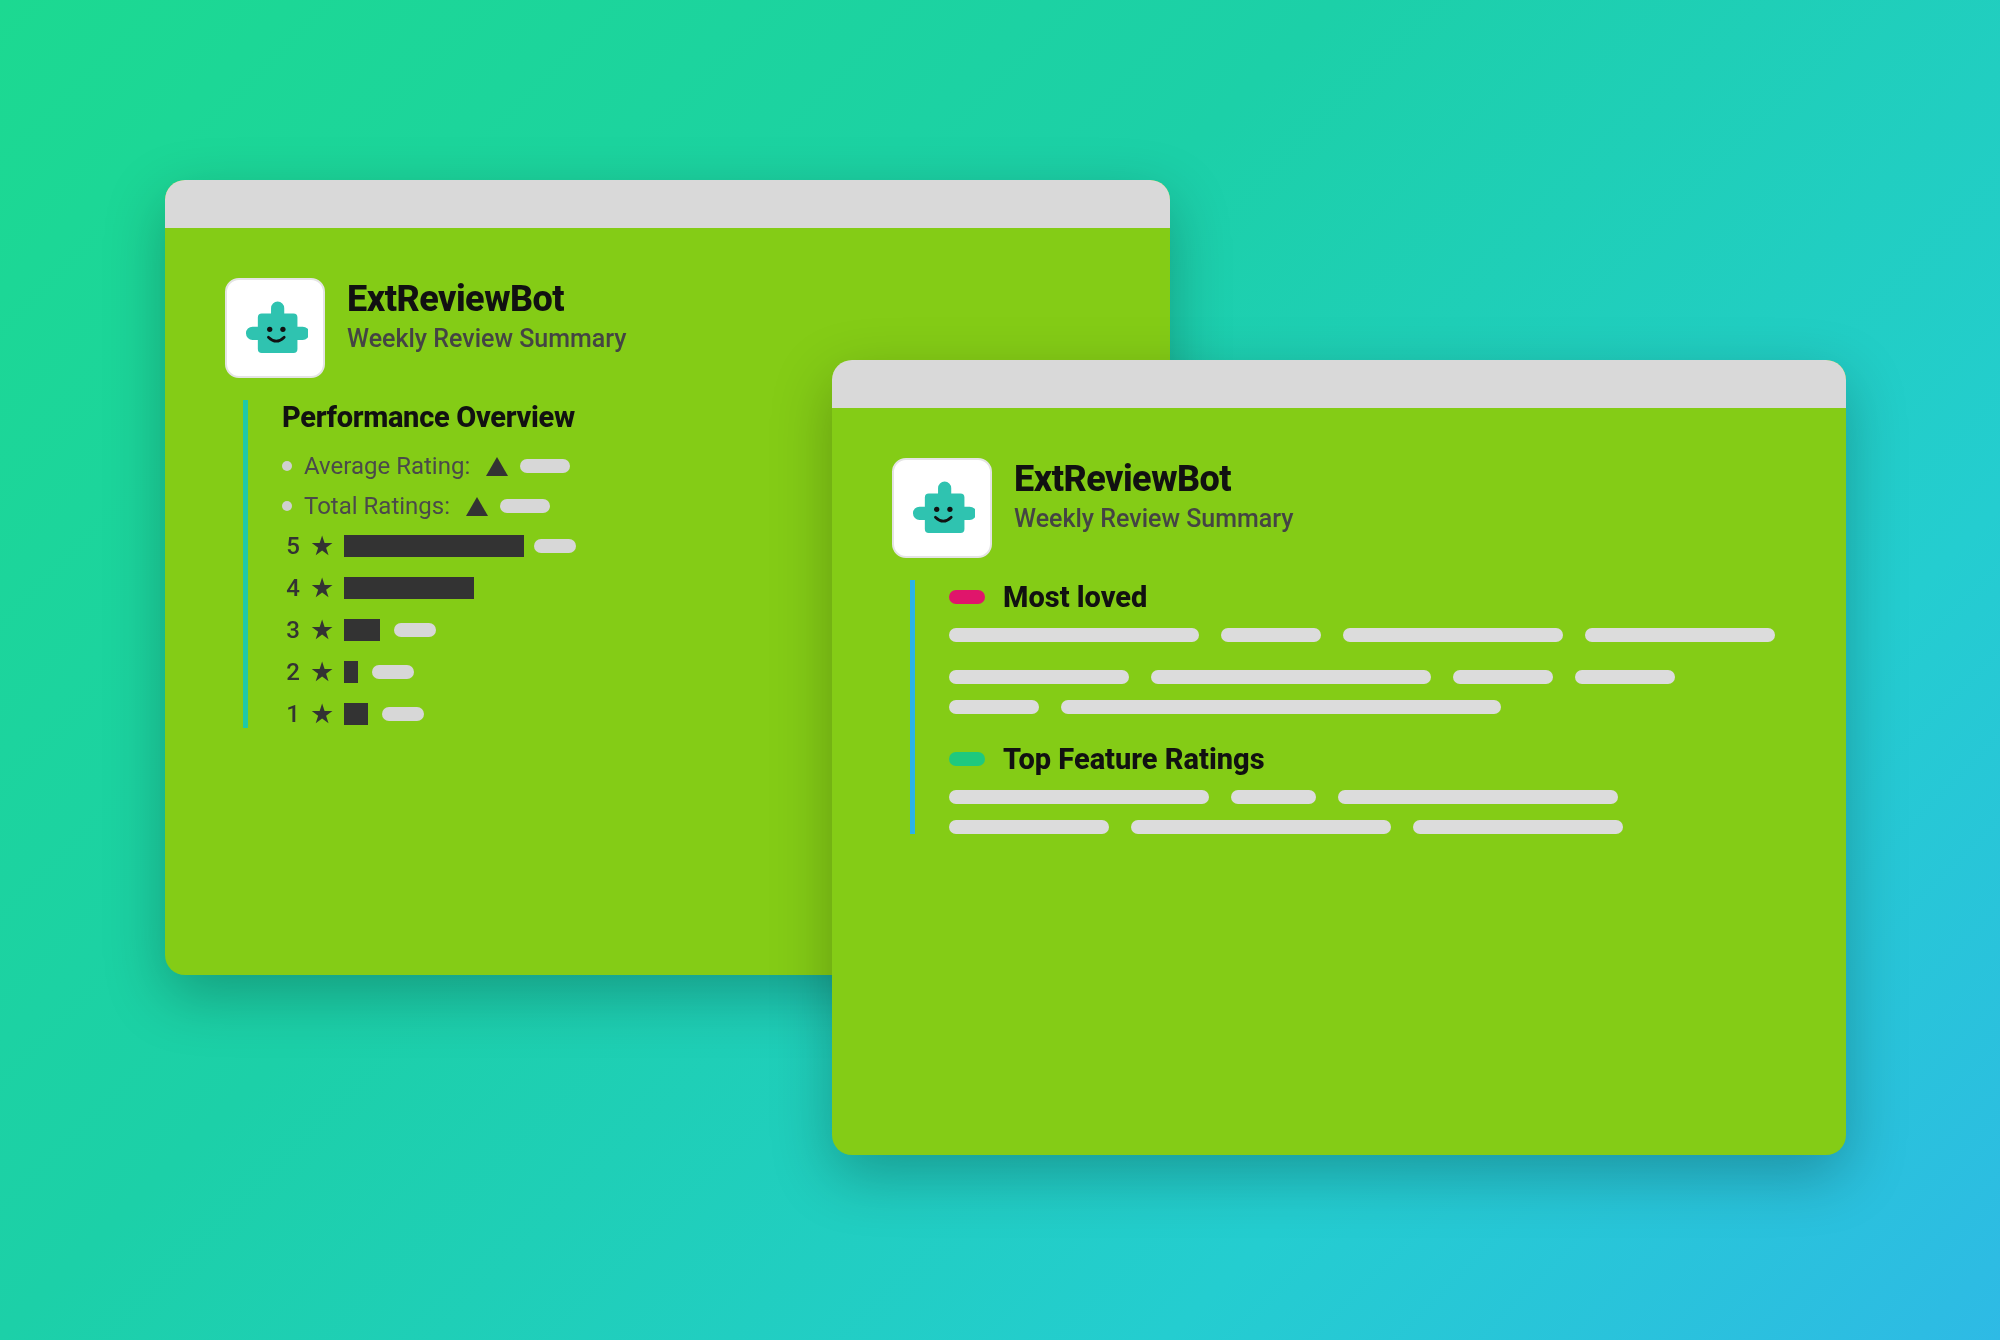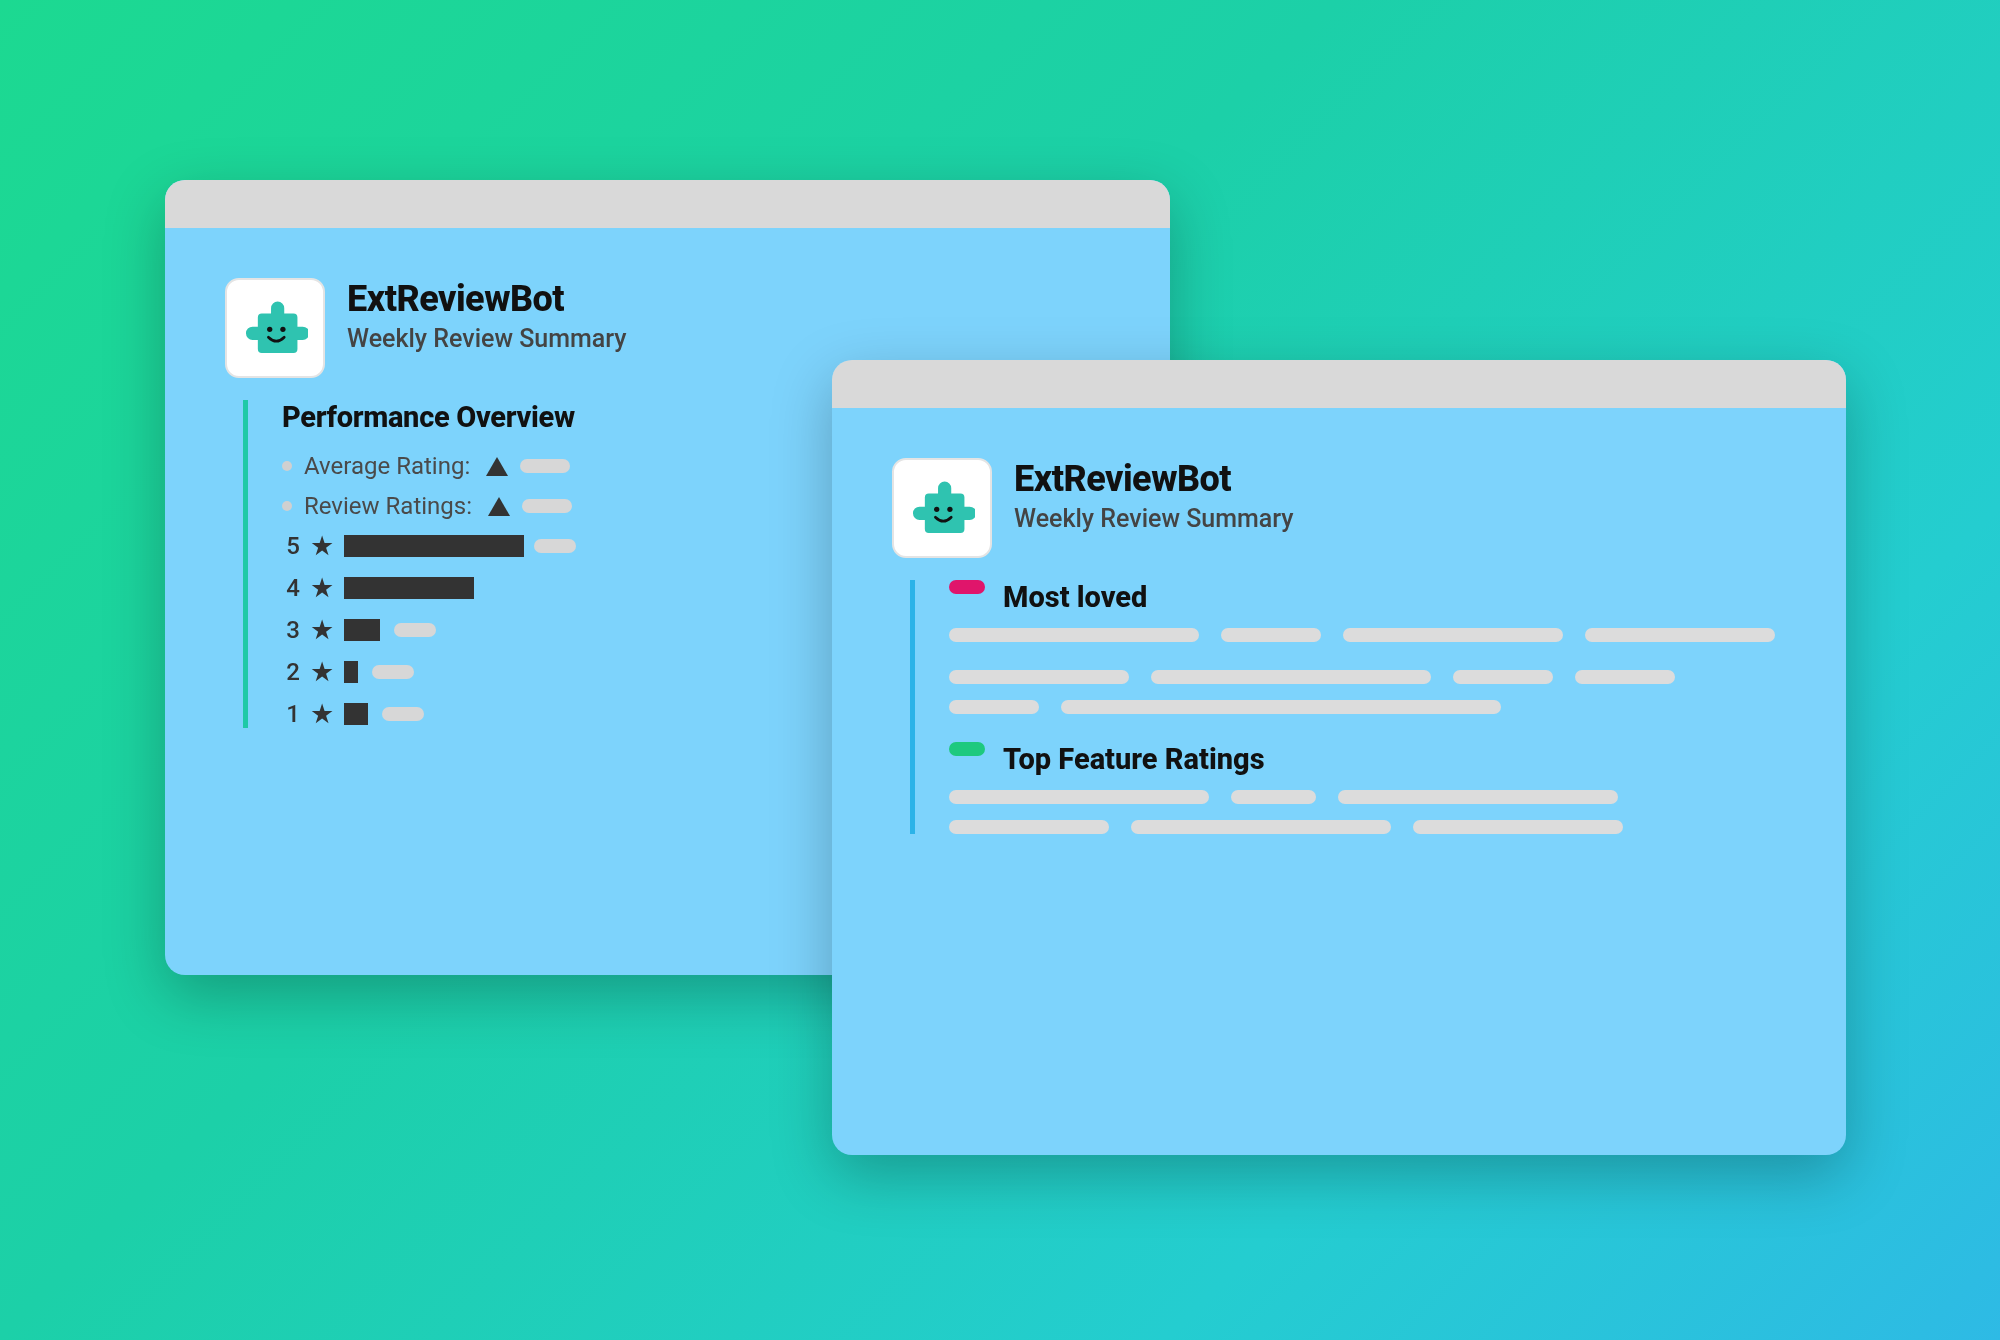--- a/index.html
+++ b/index.html
@@ -1,17 +1,17 @@
 <!DOCTYPE html>
 <html><head>
 <meta charset="utf-8">
 <style>
 *{box-sizing:border-box;margin:0;padding:0}
 body{font-family:-apple-system,BlinkMacSystemFont,"Segoe UI",Roboto,Helvetica,Arial,sans-serif;width:2000px;height:1340px;position:relative;background:linear-gradient(135deg,#1cd991 0%,#1cd0a8 40%,#24cdd0 75%,#2ebae5 100%);overflow:hidden}
-.card{position:absolute;background:#7dd3fc;border-radius:20px;box-shadow:0 20px 60px rgba(0,0,0,.25);overflow:hidden}
+.card{position:absolute;background:#84cc16;border-radius:20px;box-shadow:0 20px 60px rgba(0,0,0,.25);overflow:hidden}
 .card-top{top:180px;left:165px;width:1005px;height:795px}
 .card-bottom{top:360px;left:832px;width:1014px;height:795px}
 .toolbar{height:48px;background:#d9d9d9}
 .card-body{padding:50px 60px 50px 60px}
 .header{display:flex;align-items:flex-start;gap:22px;margin-bottom:22px}
 .logo{width:100px;height:100px;border:2px solid #e4e4e4;border-radius:14px;display:flex;align-items:center;justify-content:center;flex-shrink:0;background:#fff}
 .logo svg{width:66px;height:66px}
 .title{font-size:36px;font-weight:800;color:#111;letter-spacing:-.5px}
 .subtitle{font-size:25px;font-weight:500;color:#444;margin-top:4px}
 .content{border-left:5px solid #1fc9a7;padding-left:34px;margin-left:18px}
@@ -19,21 +19,21 @@
 .section-title{font-size:29px;font-weight:800;color:#111;margin-top:10px;margin-bottom:18px;letter-spacing:-.3px}
 .row{display:flex;align-items:center;gap:12px;margin-bottom:12px;font-size:24px}
 .dot{width:10px;height:10px;border-radius:50%;background:#d0d0d0;flex-shrink:0}
 .row-label{color:#4a4a4a}
 .triangle{width:0;height:0;border-left:11px solid transparent;border-right:11px solid transparent;border-bottom:19px solid #333;margin-left:4px}
 .pill{height:14px;border-radius:7px;background:#d7d7d7}
 .dist-row{display:flex;align-items:center;gap:10px;margin-bottom:14px;font-size:24px;font-weight:500;color:#333}
 .num-col{width:18px;text-align:right}
 .star{font-size:27px;color:#333;line-height:1}
 .bar{height:22px;background:#333}
-.topic{display:flex;gap:18px;margin-top:10px;margin-bottom:14px}
+.topic{display:flex;align-items:center;gap:18px;margin-top:10px;margin-bottom:14px}
 .tag{width:36px;height:14px;border-radius:7px}
 .tag-pink{background:#e0156b}
 .tag-orange{background:#f38b15}
 .tag-green{background:#1ec97e}
 .topic-title{font-size:29px;font-weight:800;color:#111}
 .lines{display:flex;flex-wrap:wrap;gap:16px 22px;margin-bottom:28px;margin-top:6px}
 .line{height:14px;background:#dcdcdc;border-radius:7px}
 </style>
 </head>
 <body>
@@ -59,21 +59,21 @@
     <div class="content">
       <div class="section-title">Performance Overview</div>
       <div class="row">
         <span class="dot"></span>
         <span class="row-label">Average Rating:</span>
         <span class="triangle"></span>
         <span class="pill" style="width:50px"></span>
       </div>
       <div class="row">
         <span class="dot"></span>
-        <span class="row-label">Review Ratings:</span>
+        <span class="row-label">Total Ratings:</span>
         <span class="triangle"></span>
         <span class="pill" style="width:50px"></span>
       </div>
 
 
       <div class="dist-row">
         <span class="num-col">5</span>
         <span class="star">★</span>
         <span class="bar" style="width:180px"></span>
         <span class="pill" style="width:42px"></span>

